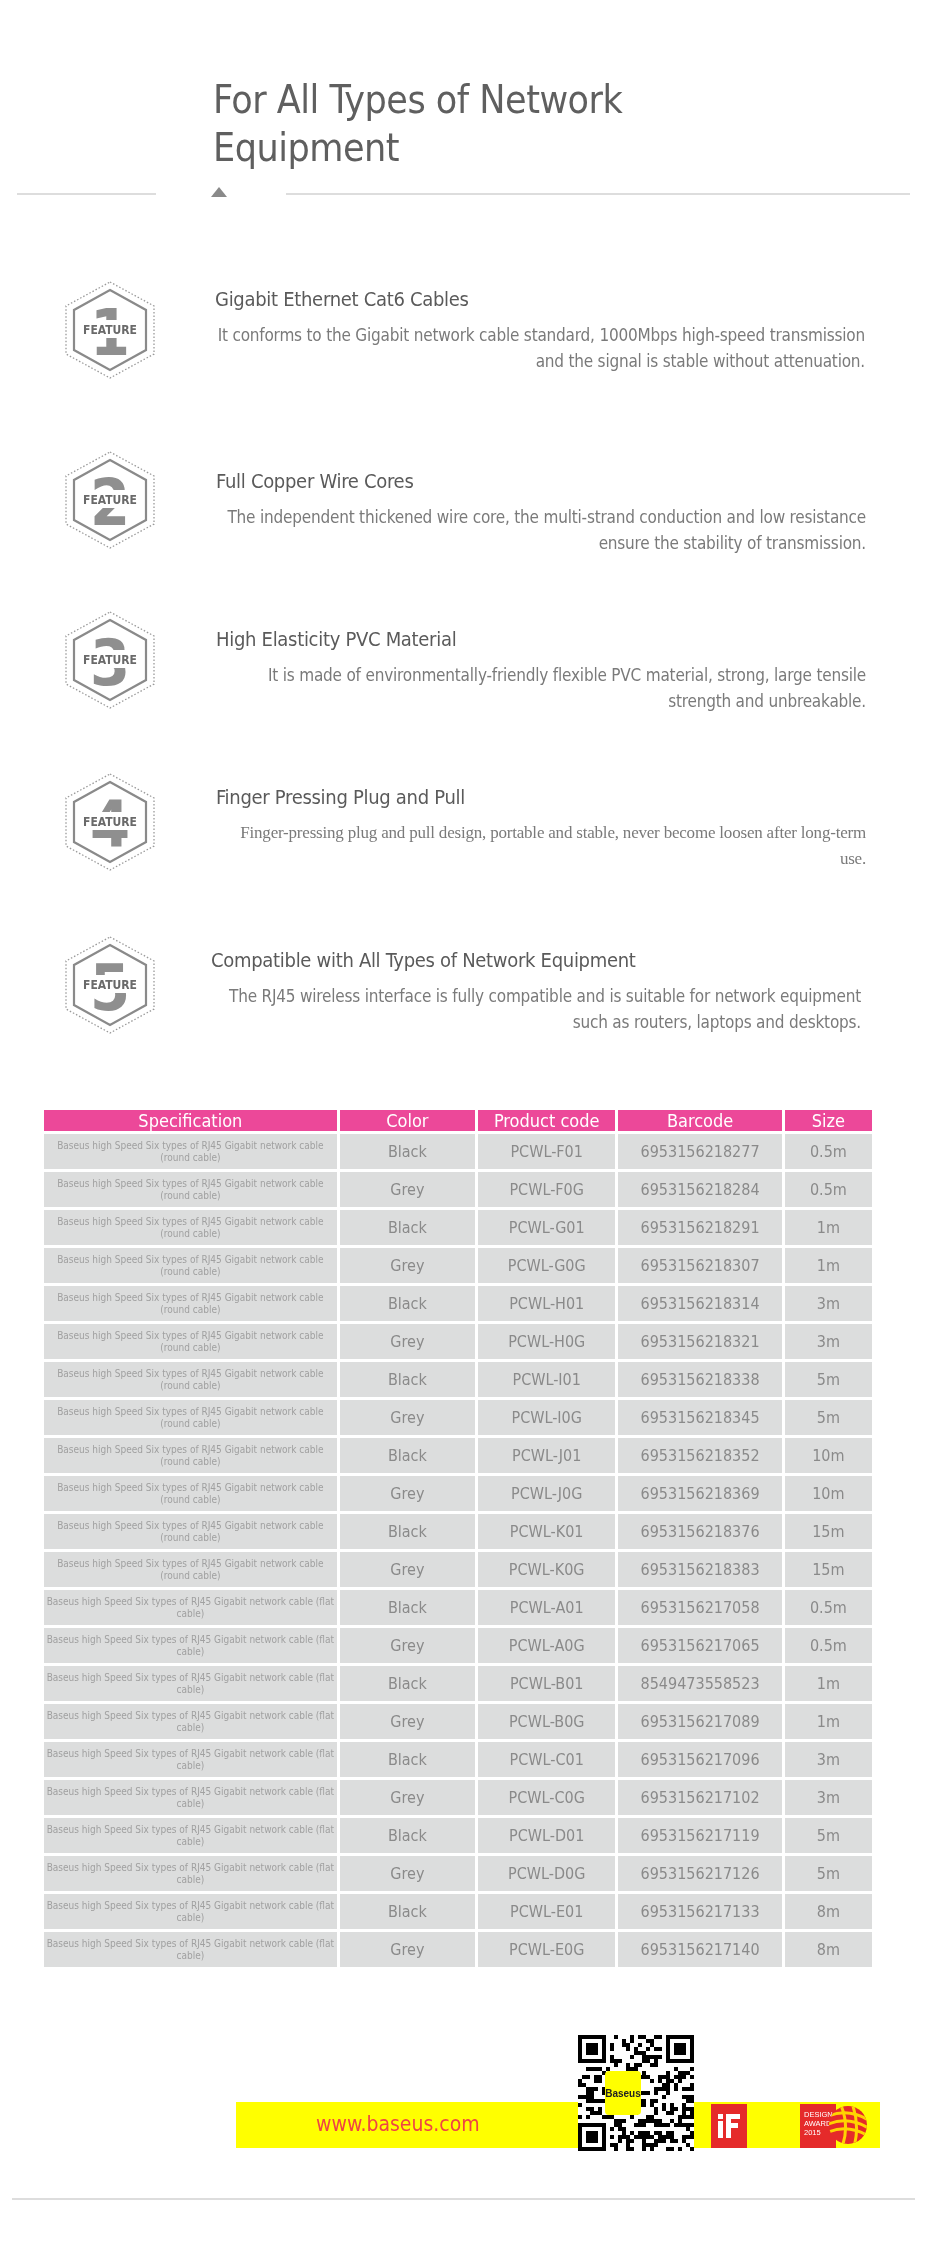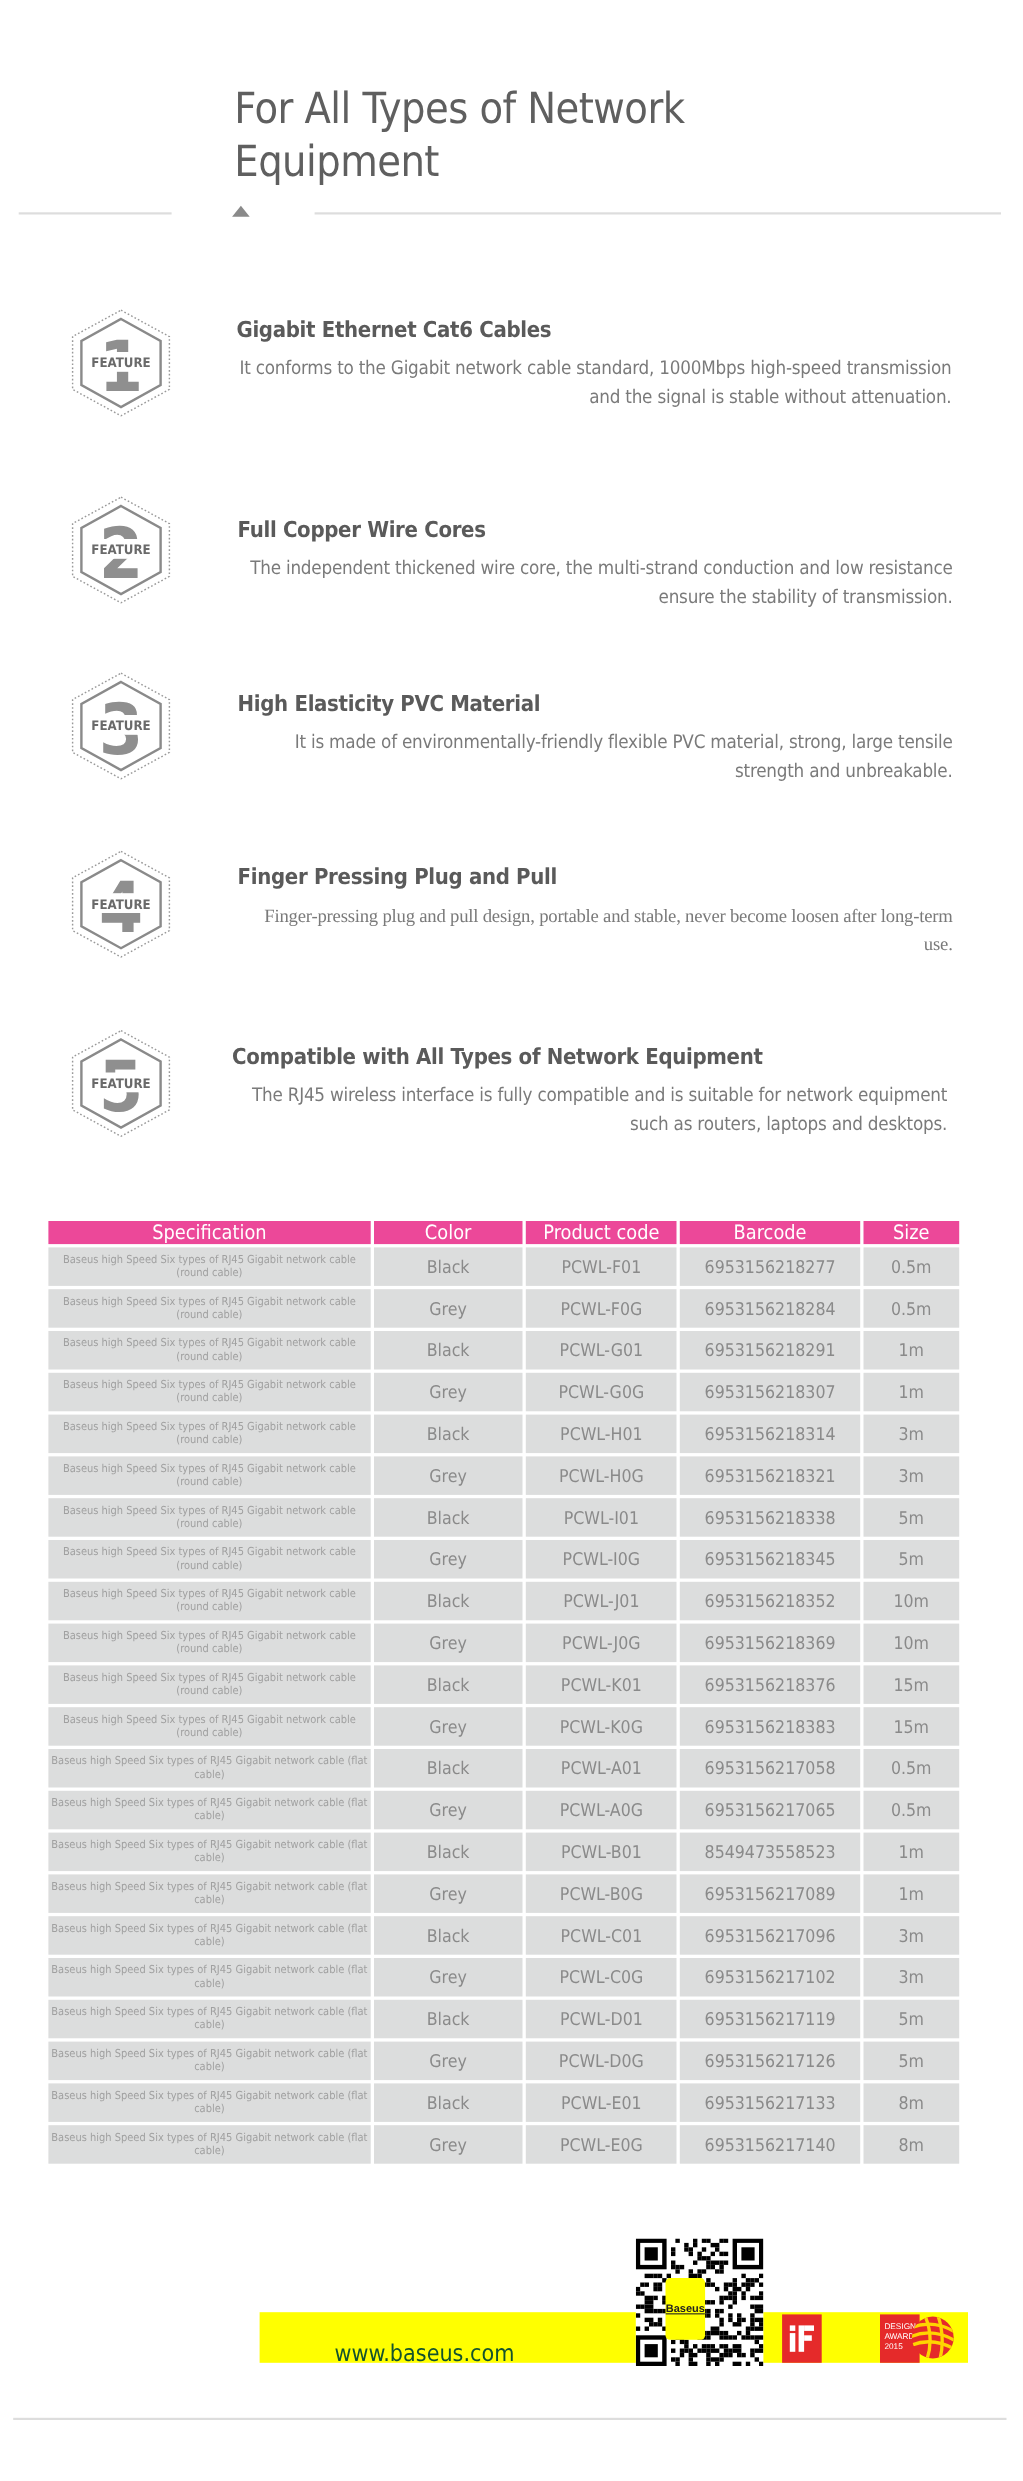--- a/index.html
+++ b/index.html
@@ -2,31 +2,31 @@
 <html><head>
 <meta charset="utf-8">
 <style>
   html,body{margin:0;padding:0;background:#fff;}
   body{width:930px;height:2255px;position:relative;overflow:hidden;font-family:"DejaVu Sans Condensed","DejaVu Sans",sans-serif;color:#666;}
   .title{position:absolute;left:213px;top:50px;font-size:39px;line-height:48px;color:#5f5f5f;font-weight:normal;letter-spacing:-0.5px;}
   .divline{position:absolute;top:193px;height:2px;background:#ddd;}
   .tri{position:absolute;left:211px;top:187px;width:0;height:0;border-left:8px solid transparent;border-right:8px solid transparent;border-bottom:10px solid #8a8a8a;}
   .hex{position:absolute;left:62px;width:96px;height:100px;}
   .hex svg{width:96px;height:100px;display:block;}
-  .f-title{position:absolute;font-size:20px;font-weight:bold;color:#5a5a5a;letter-spacing:-0.3px;white-space:nowrap;}
+  .f-title{position:absolute;font-size:20px;font-weight:normal;color:#5a5a5a;letter-spacing:-0.3px;white-space:nowrap;}
   .f-desc{position:absolute;font-size:17px;line-height:26px;color:#7a7a7a;width:650px;letter-spacing:-0.2px;text-align:right;}
   table.spec{position:absolute;left:44px;top:1107px;width:834px;border-collapse:separate;border-spacing:3px 3px;margin-left:-3px;}
   table.spec th{background:#ec4899;color:#fff;font-weight:normal;font-size:18px;height:16px;padding:0;}
   table.spec td{background:#dcdddd;color:#8a8a8a;text-align:center;height:35px;padding:0;font-size:16px;}
   table.spec td.sp{font-size:10px;line-height:12px;color:#a0a0a0;}
   .footer-band{position:absolute;left:236px;top:2102px;width:644px;height:46px;background:#ffff00;}
-  .url{position:absolute;left:304px;top:2112px;font-size:21px;color:#14532d;margin-top:15px;}
+  .url{position:absolute;left:316px;top:2112px;font-size:21px;color:#ef4444;}
   .qr{position:absolute;left:578px;top:2035px;width:116px;height:116px;background:#fff;}
   .qr svg{display:block;}
-  .qr-logo{position:absolute;left:27px;top:36px;width:36px;height:56px;background:#ffff00;border-radius:4px;font-size:10px;font-weight:bold;color:#222;display:flex;align-items:center;justify-content:center;font-family:"Liberation Sans",sans-serif;text-decoration:underline;}
+  .qr-logo{position:absolute;left:27px;top:36px;width:36px;height:44px;background:#ffff00;border-radius:4px;font-size:10px;font-weight:bold;color:#222;display:flex;align-items:center;justify-content:center;font-family:"Liberation Sans",sans-serif;}
   .if-logo{position:absolute;left:711px;top:2104px;width:36px;height:44px;background:#e52a2a;}
   .award{position:absolute;left:753px;top:2104px;width:36px;height:44px;background:#e52a2a;color:#fff;font-size:7.5px;line-height:9px;padding:6px 0 0 4px;box-sizing:border-box;font-family:"Liberation Sans",sans-serif;margin-left:47px;}
   .reddot{position:absolute;left:826px;top:2103px;width:44px;height:44px;}
   .bottom-line{position:absolute;left:12px;top:2198px;width:903px;height:2px;background:#ddd;}
 </style>
 </head>
 <body>
 
 <h1 class="title">
   <span>For All Types of Network</span><br>

